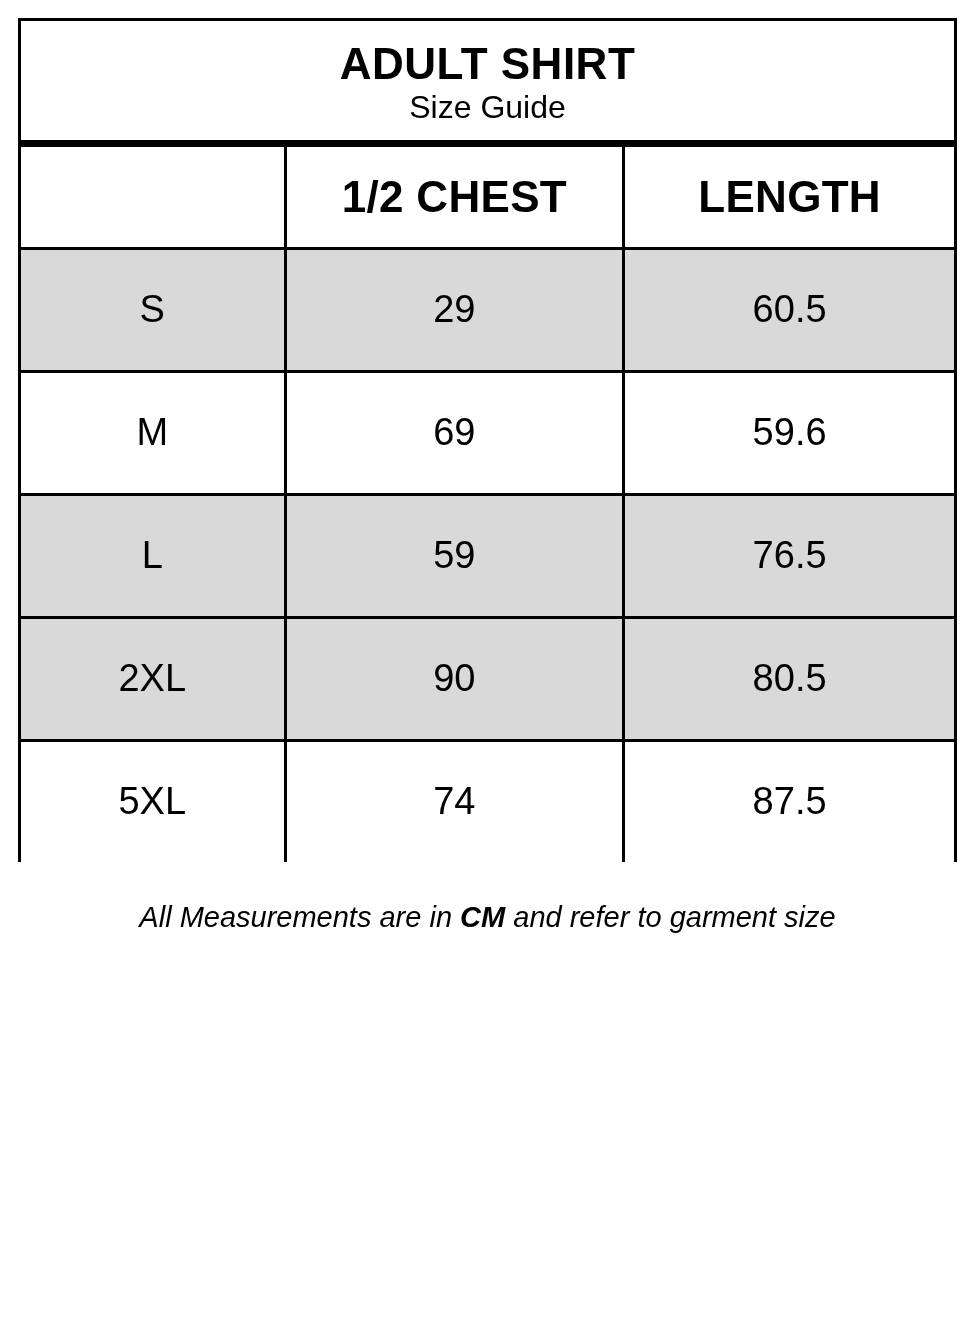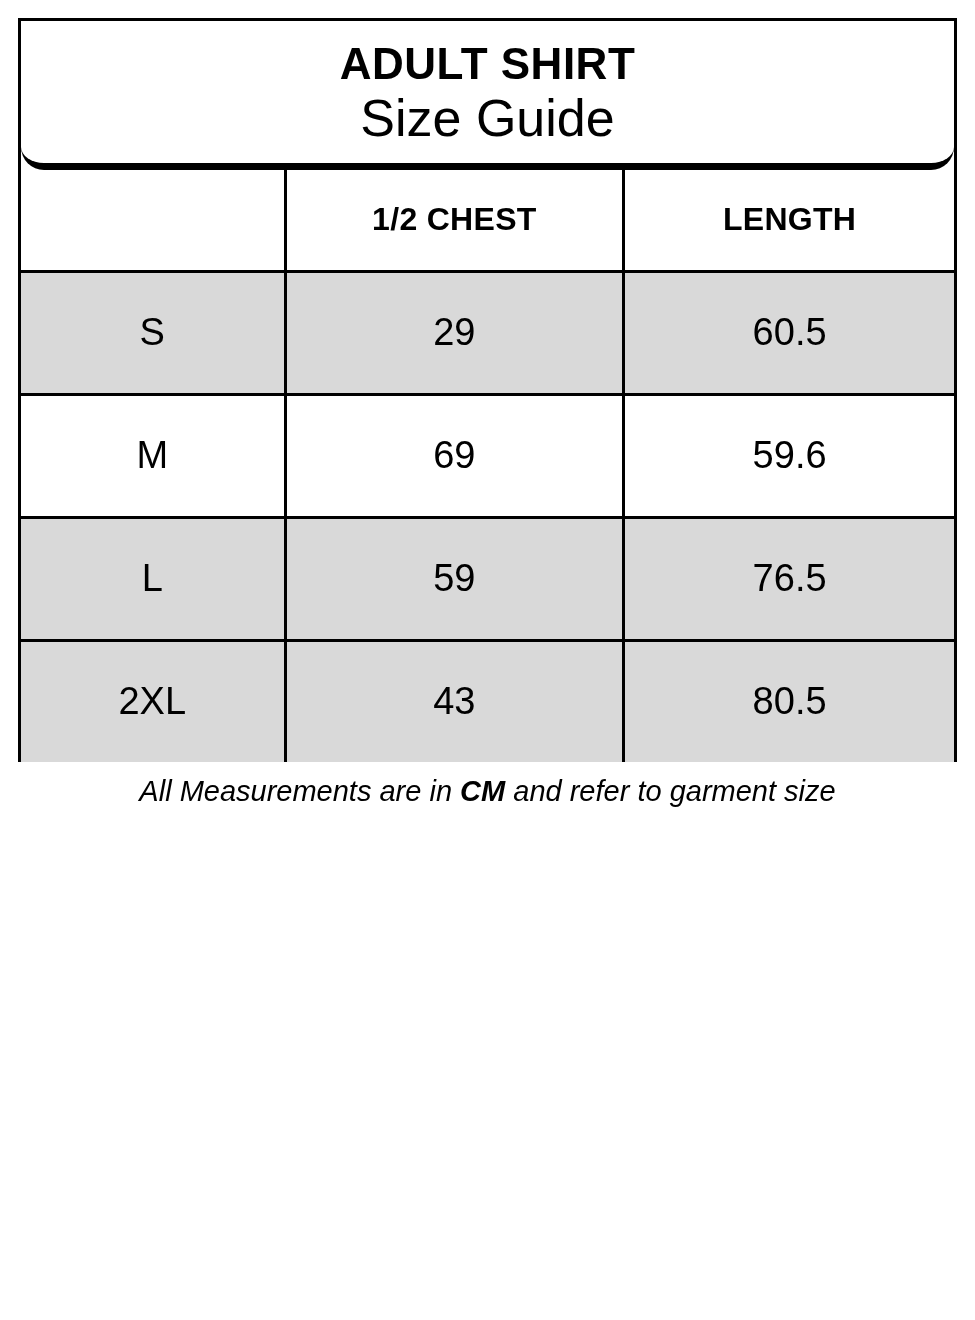--- a/index.html
+++ b/index.html
@@ -28,30 +28,29 @@
     border-bottom: none;
     width: 939px;
     box-sizing: border-box;
   }
 
   
   .title-block {
     border-bottom: 7px solid #000000;
     text-align: center;
     padding: 20px 10px 14px 10px;
-    border-radius: 23px;
   }
   .title-main {
     font-size: 44px;
     font-weight: bold;
     letter-spacing: 0.5px;
     line-height: 1.05;
   }
   .title-sub {
-    font-size: 52px;
+    font-size: 32px;
     font-weight: normal;
     line-height: 1.15;
     margin-top: 2px;
     text-align: center;
   }
 
   
   table.size-table {
     border-collapse: collapse;
     width: 100%;
@@ -64,21 +63,21 @@
   table.size-table th,
   table.size-table td {
     border: 3px solid #000000;
     text-align: center;
     vertical-align: middle;
     padding: 0;
     height: 120px;
   }
   table.size-table tr.head-row th {
     border-top: none;
-    font-size: 32px;
+    font-size: 44px;
     font-weight: bold;
     height: 100px;
     letter-spacing: 0.3px;
   }
   table.size-table tr.head-row th.blank {
     border-left: none;
   }
   table.size-table th:first-child,
   table.size-table td:first-child {
     border-left: none;
@@ -93,21 +92,21 @@
   table.size-table td {
     font-size: 38px;
     font-weight: normal;
   }
   tr.shaded td {
     background: #d9d9d9;
   }
 
   
   .footnote {
-    margin-top: 12px;
+    margin-top: 38px;
     text-align: center;
     font-style: italic;
     font-size: 29px;
     line-height: 1.2;
     padding: 0 10px;
   }
   .footnote b {
     font-weight: bold;
     font-style: italic;
   }
@@ -148,22 +147,27 @@
           <td>69</td>
           <td>59.6</td>
         </tr>
         <tr class="shaded">
           <td>L</td>
           <td>59</td>
           <td>76.5</td>
         </tr>
         <tr class="shaded">
           <td>2XL</td>
-          <td>43</td>
+          <td>90</td>
           <td>80.5</td>
+        </tr>
+        <tr>
+          <td>5XL</td>
+          <td>74</td>
+          <td>87.5</td>
         </tr>
       </tbody>
     </table>
   </div>
 
   <div class="footnote">
     <span>All Measurements are in </span><b>CM</b><span> and refer to garment size</span>
   </div>
 
 </div>

